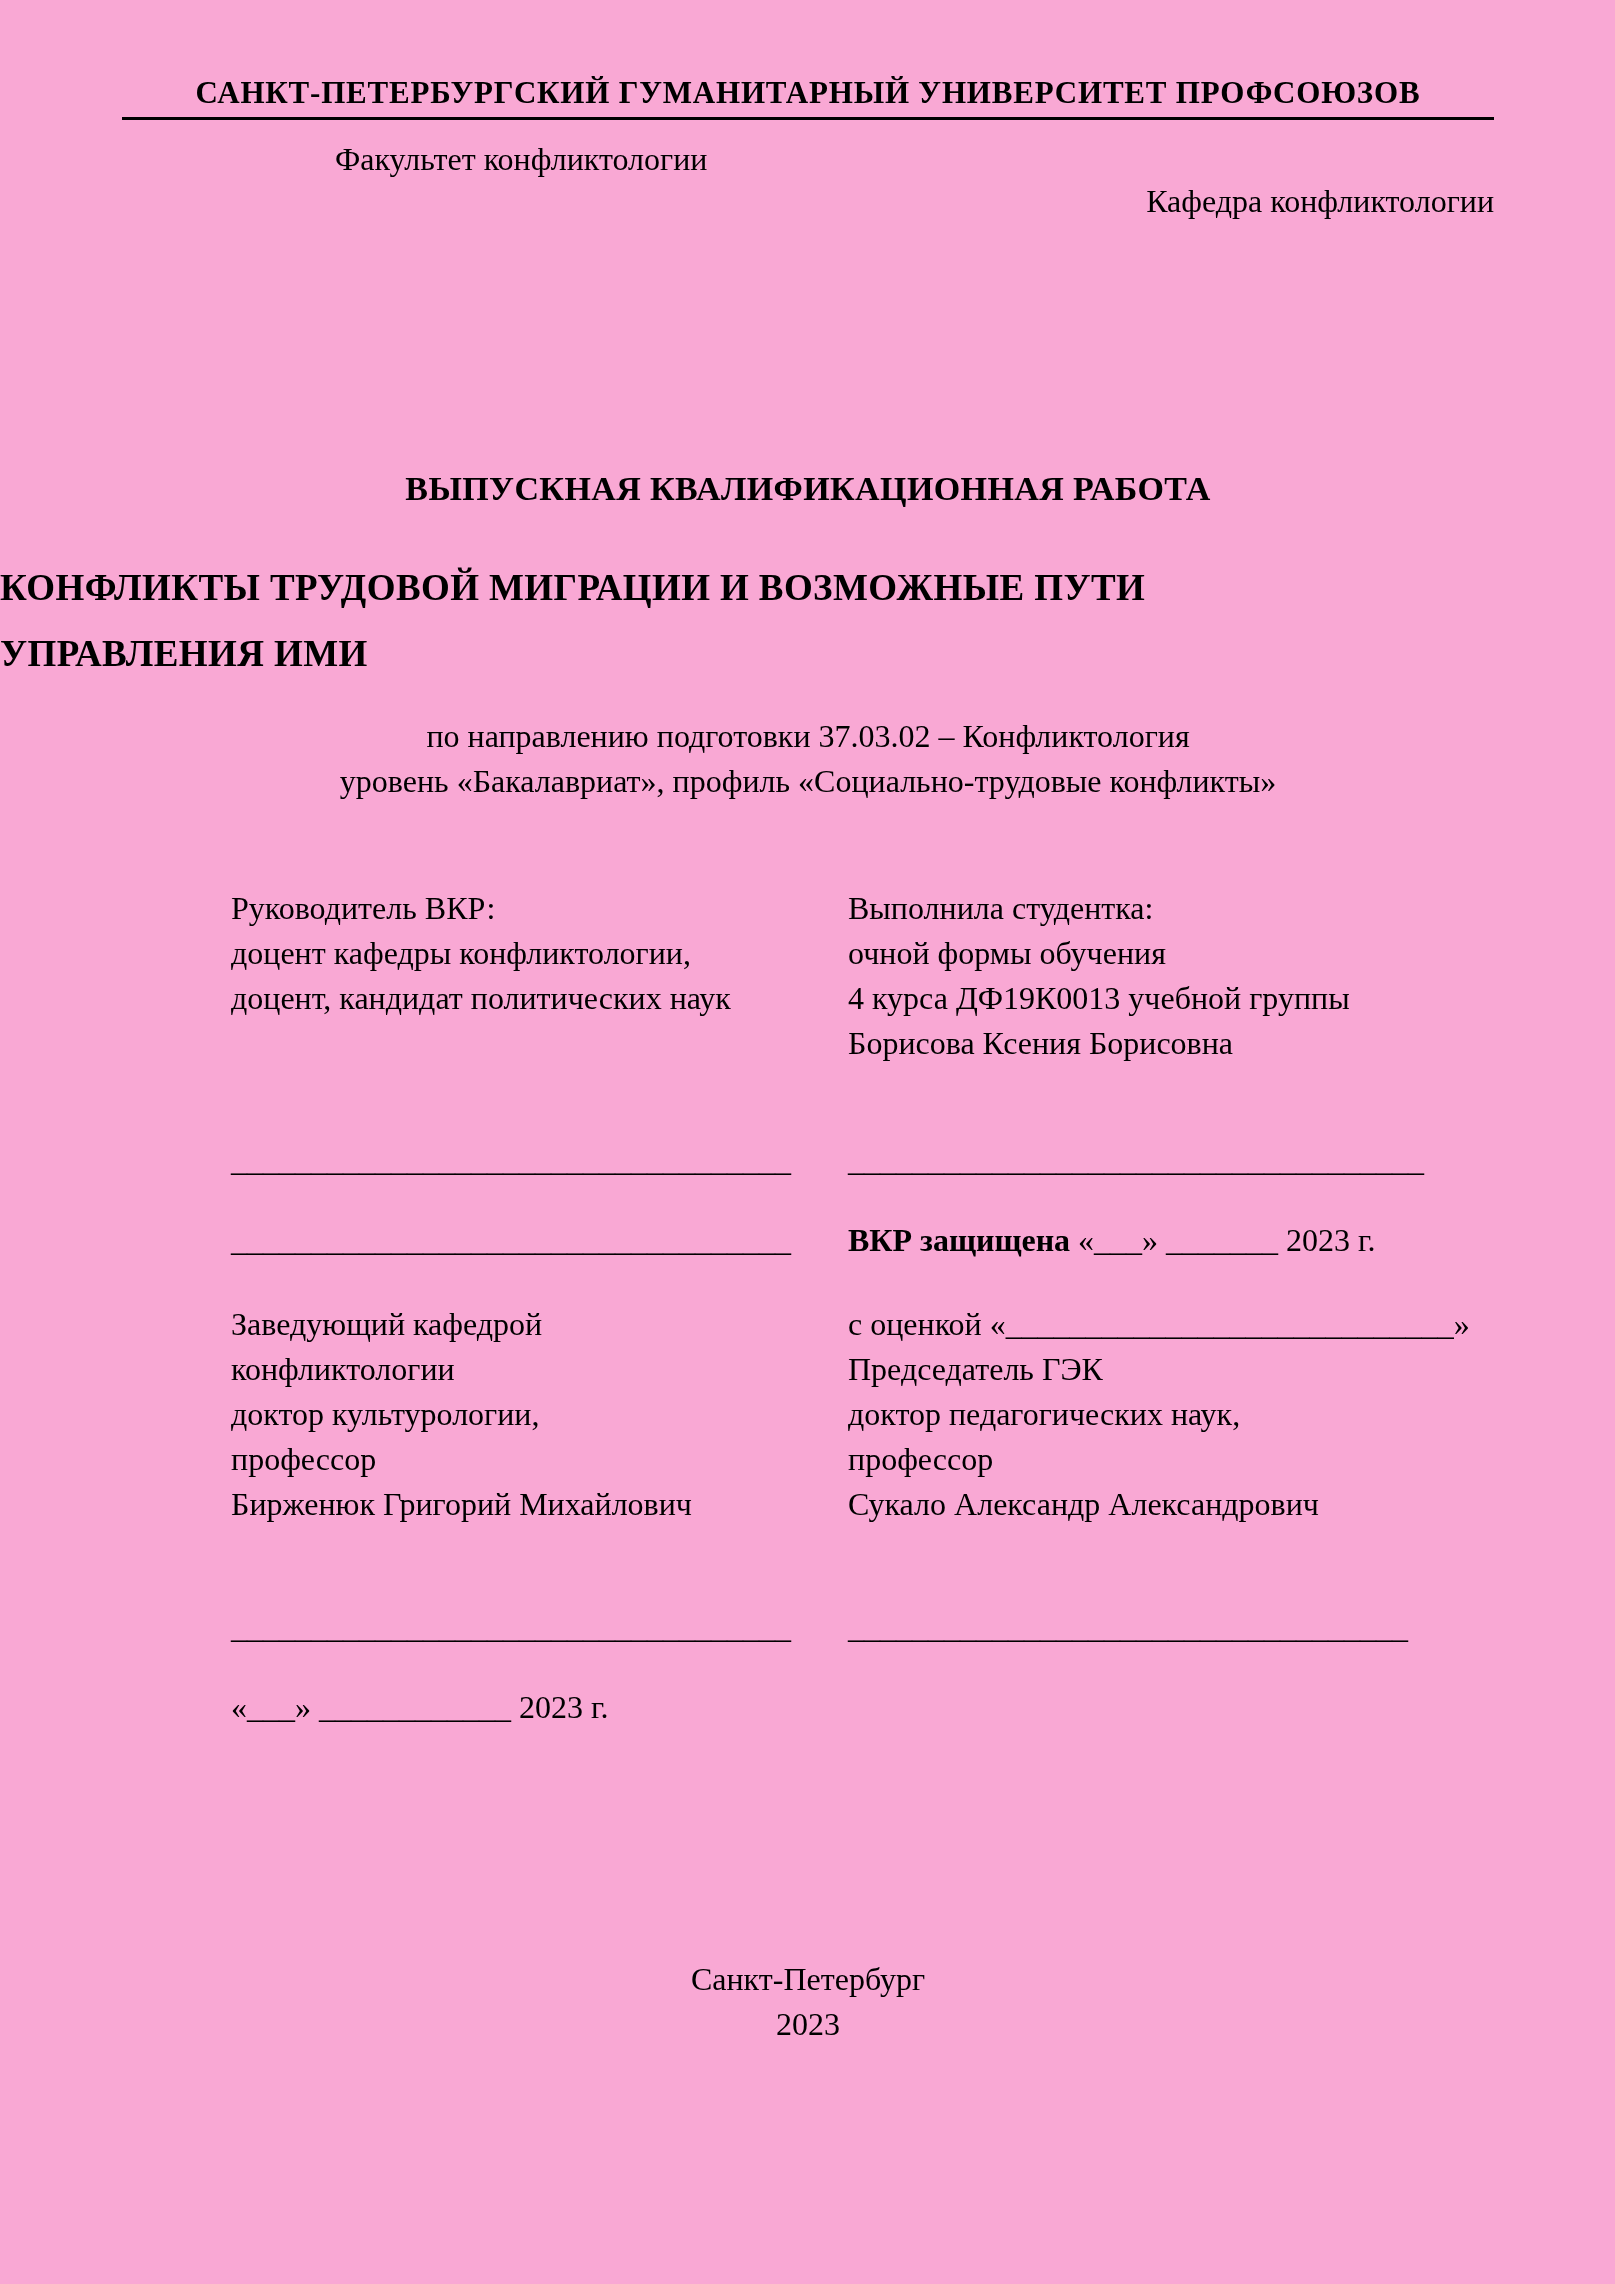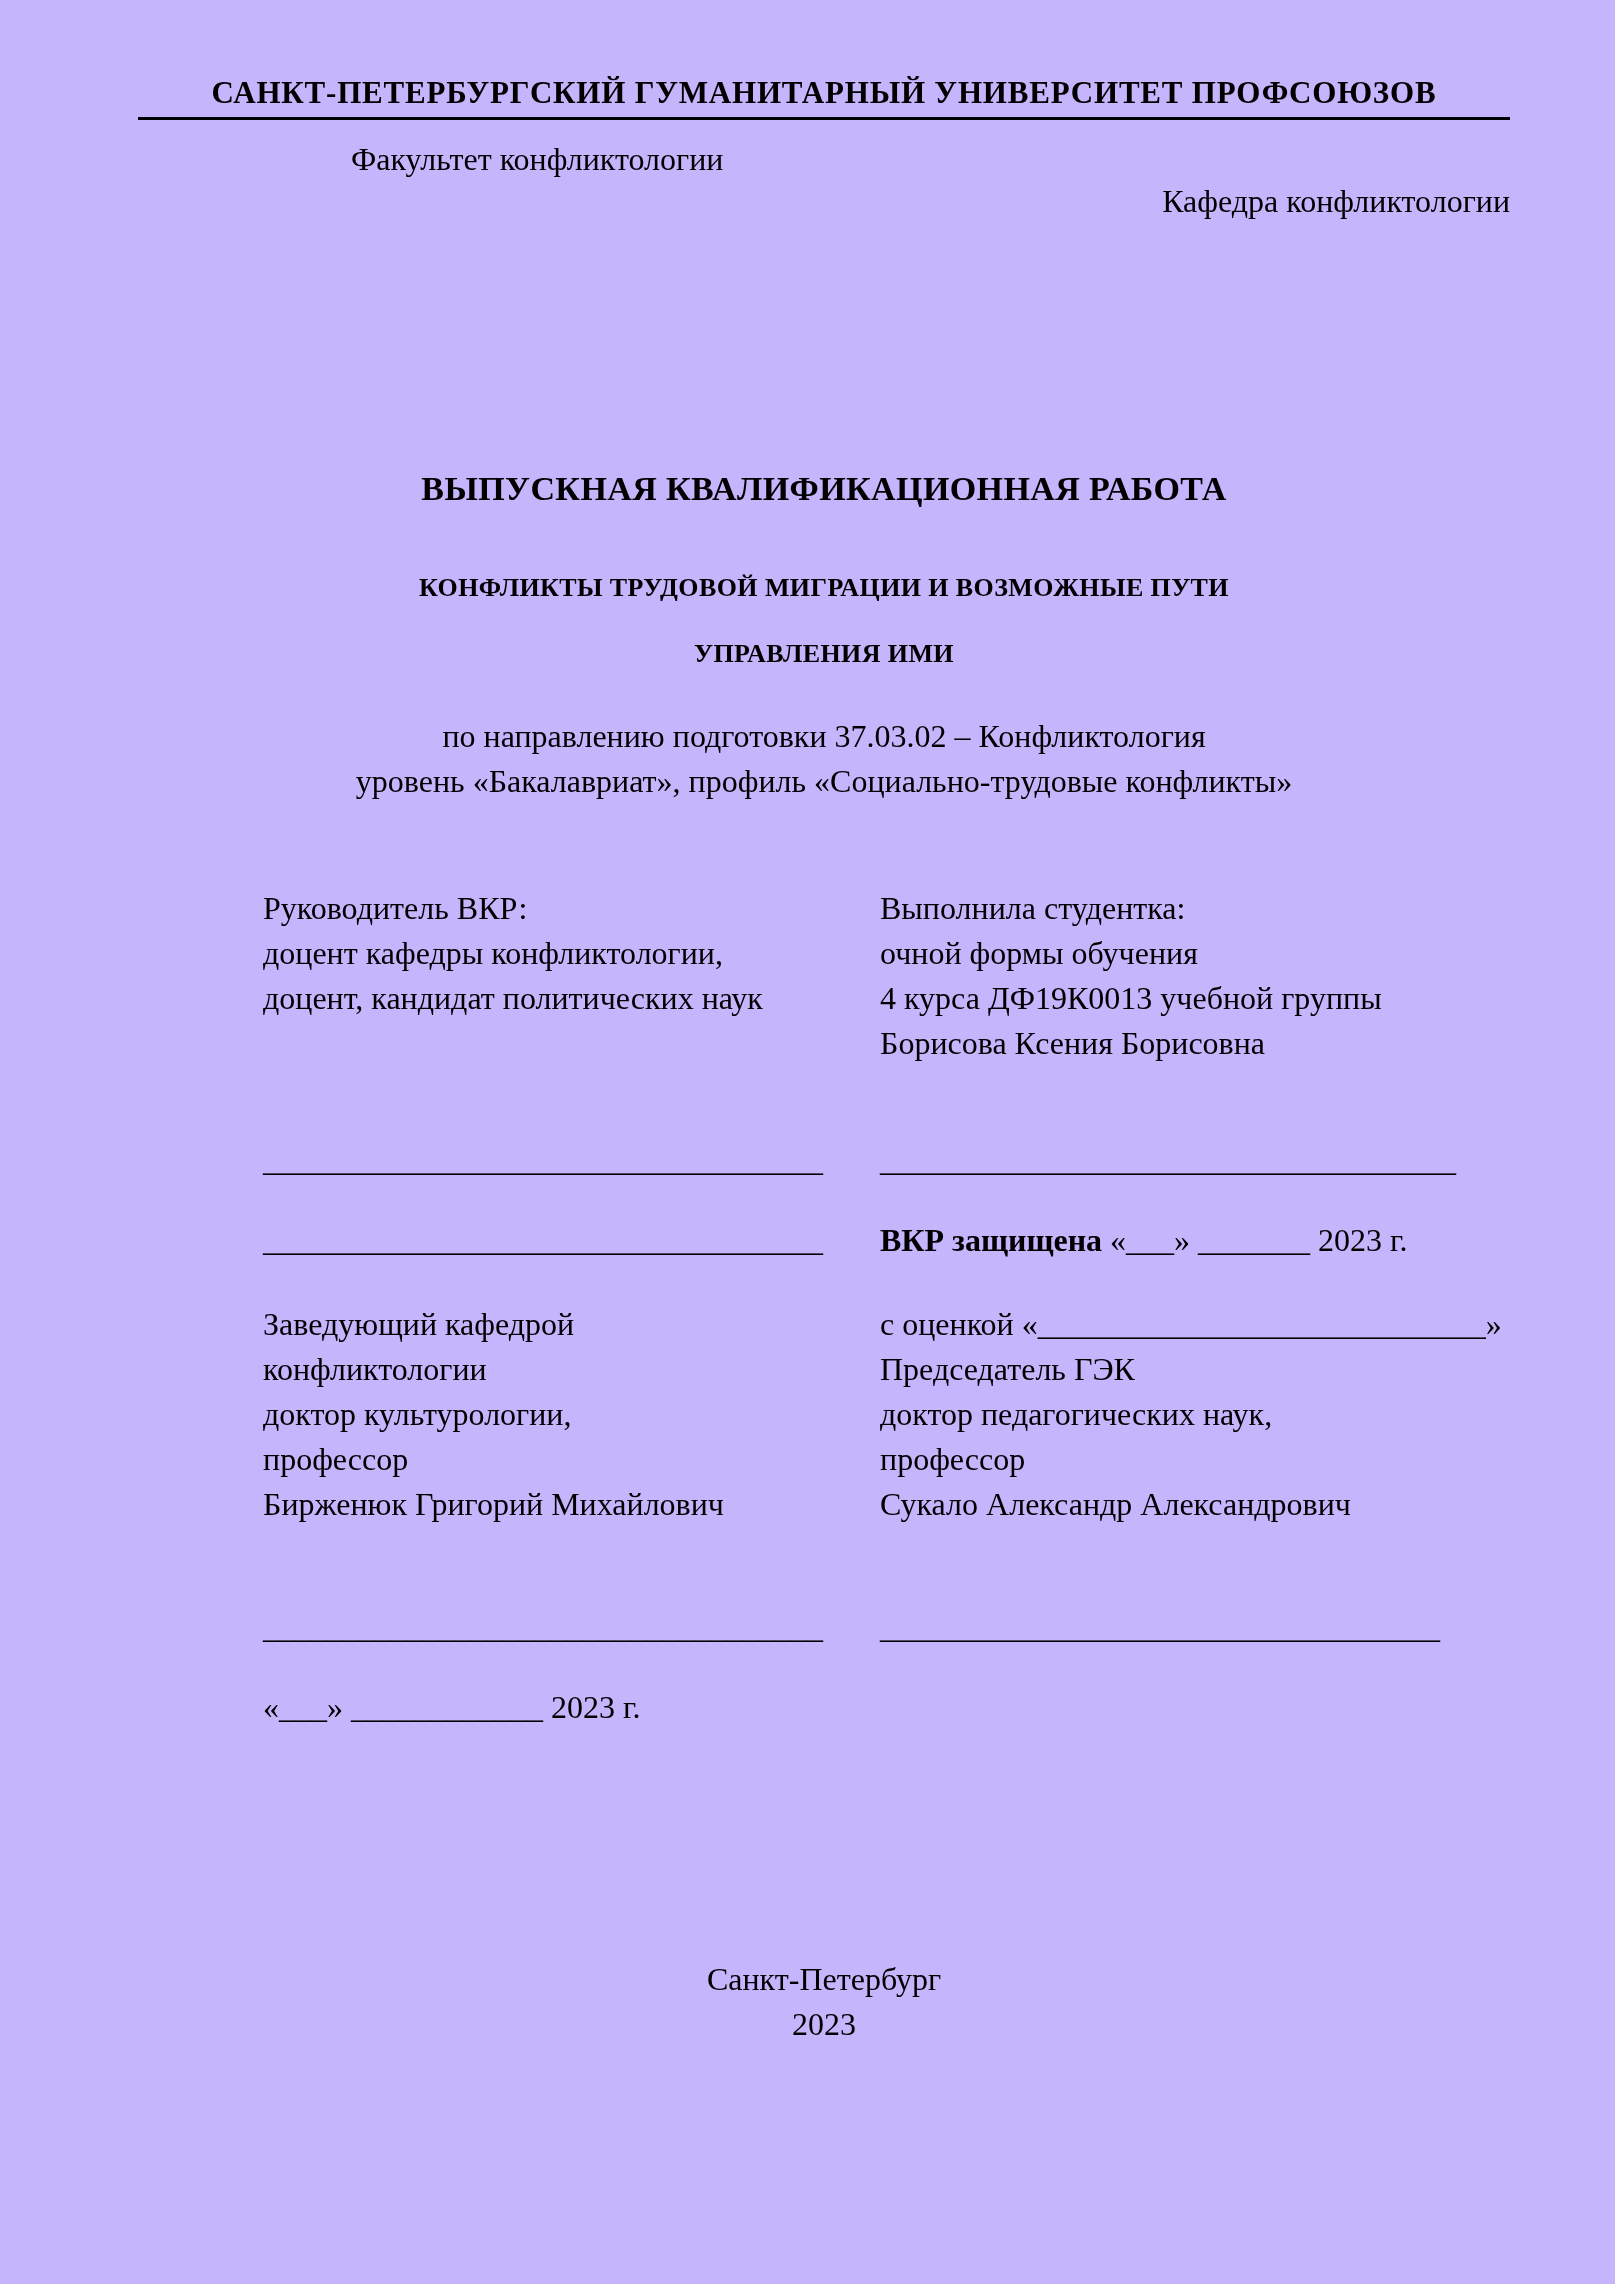--- a/index.html
+++ b/index.html
@@ -7,23 +7,22 @@
   body {
     width: 1616px;
     height: 2284px;
     font-family: "Liberation Serif", serif;
     color: #000000;
   }
   .page {
     position: relative;
     width: 1616px;
     height: 2284px;
-    background: #c4b5fd;
+    background: #f9a8d4;
     overflow: hidden;
-    padding-left: 32px;
   }
   .header-band {
     width: 1372px;
     margin: 75px auto 0;
     text-align: center;
     font-weight: bold;
     font-size: 31px;
     letter-spacing: 0.8px;
     border-bottom: 3.1px solid #000;
     padding-bottom: 6.3px;
@@ -42,23 +41,23 @@
   }
   .work-type {
     margin-top: 250px;
     text-align: center;
     font-weight: bold;
     font-size: 34px;
     letter-spacing: 0.4px;
   }
   .thesis-title {
     margin-top: 47px;
-    text-align: center;
+    text-align: left;
     font-weight: bold;
-    font-size: 26px;
+    font-size: 37px;
     line-height: 66px;
     letter-spacing: 0.4px;
   }
   .program-block {
     margin-top: 26.6px;
     text-align: center;
     font-size: 32px;
     line-height: 45px;
   }
   .cols {

